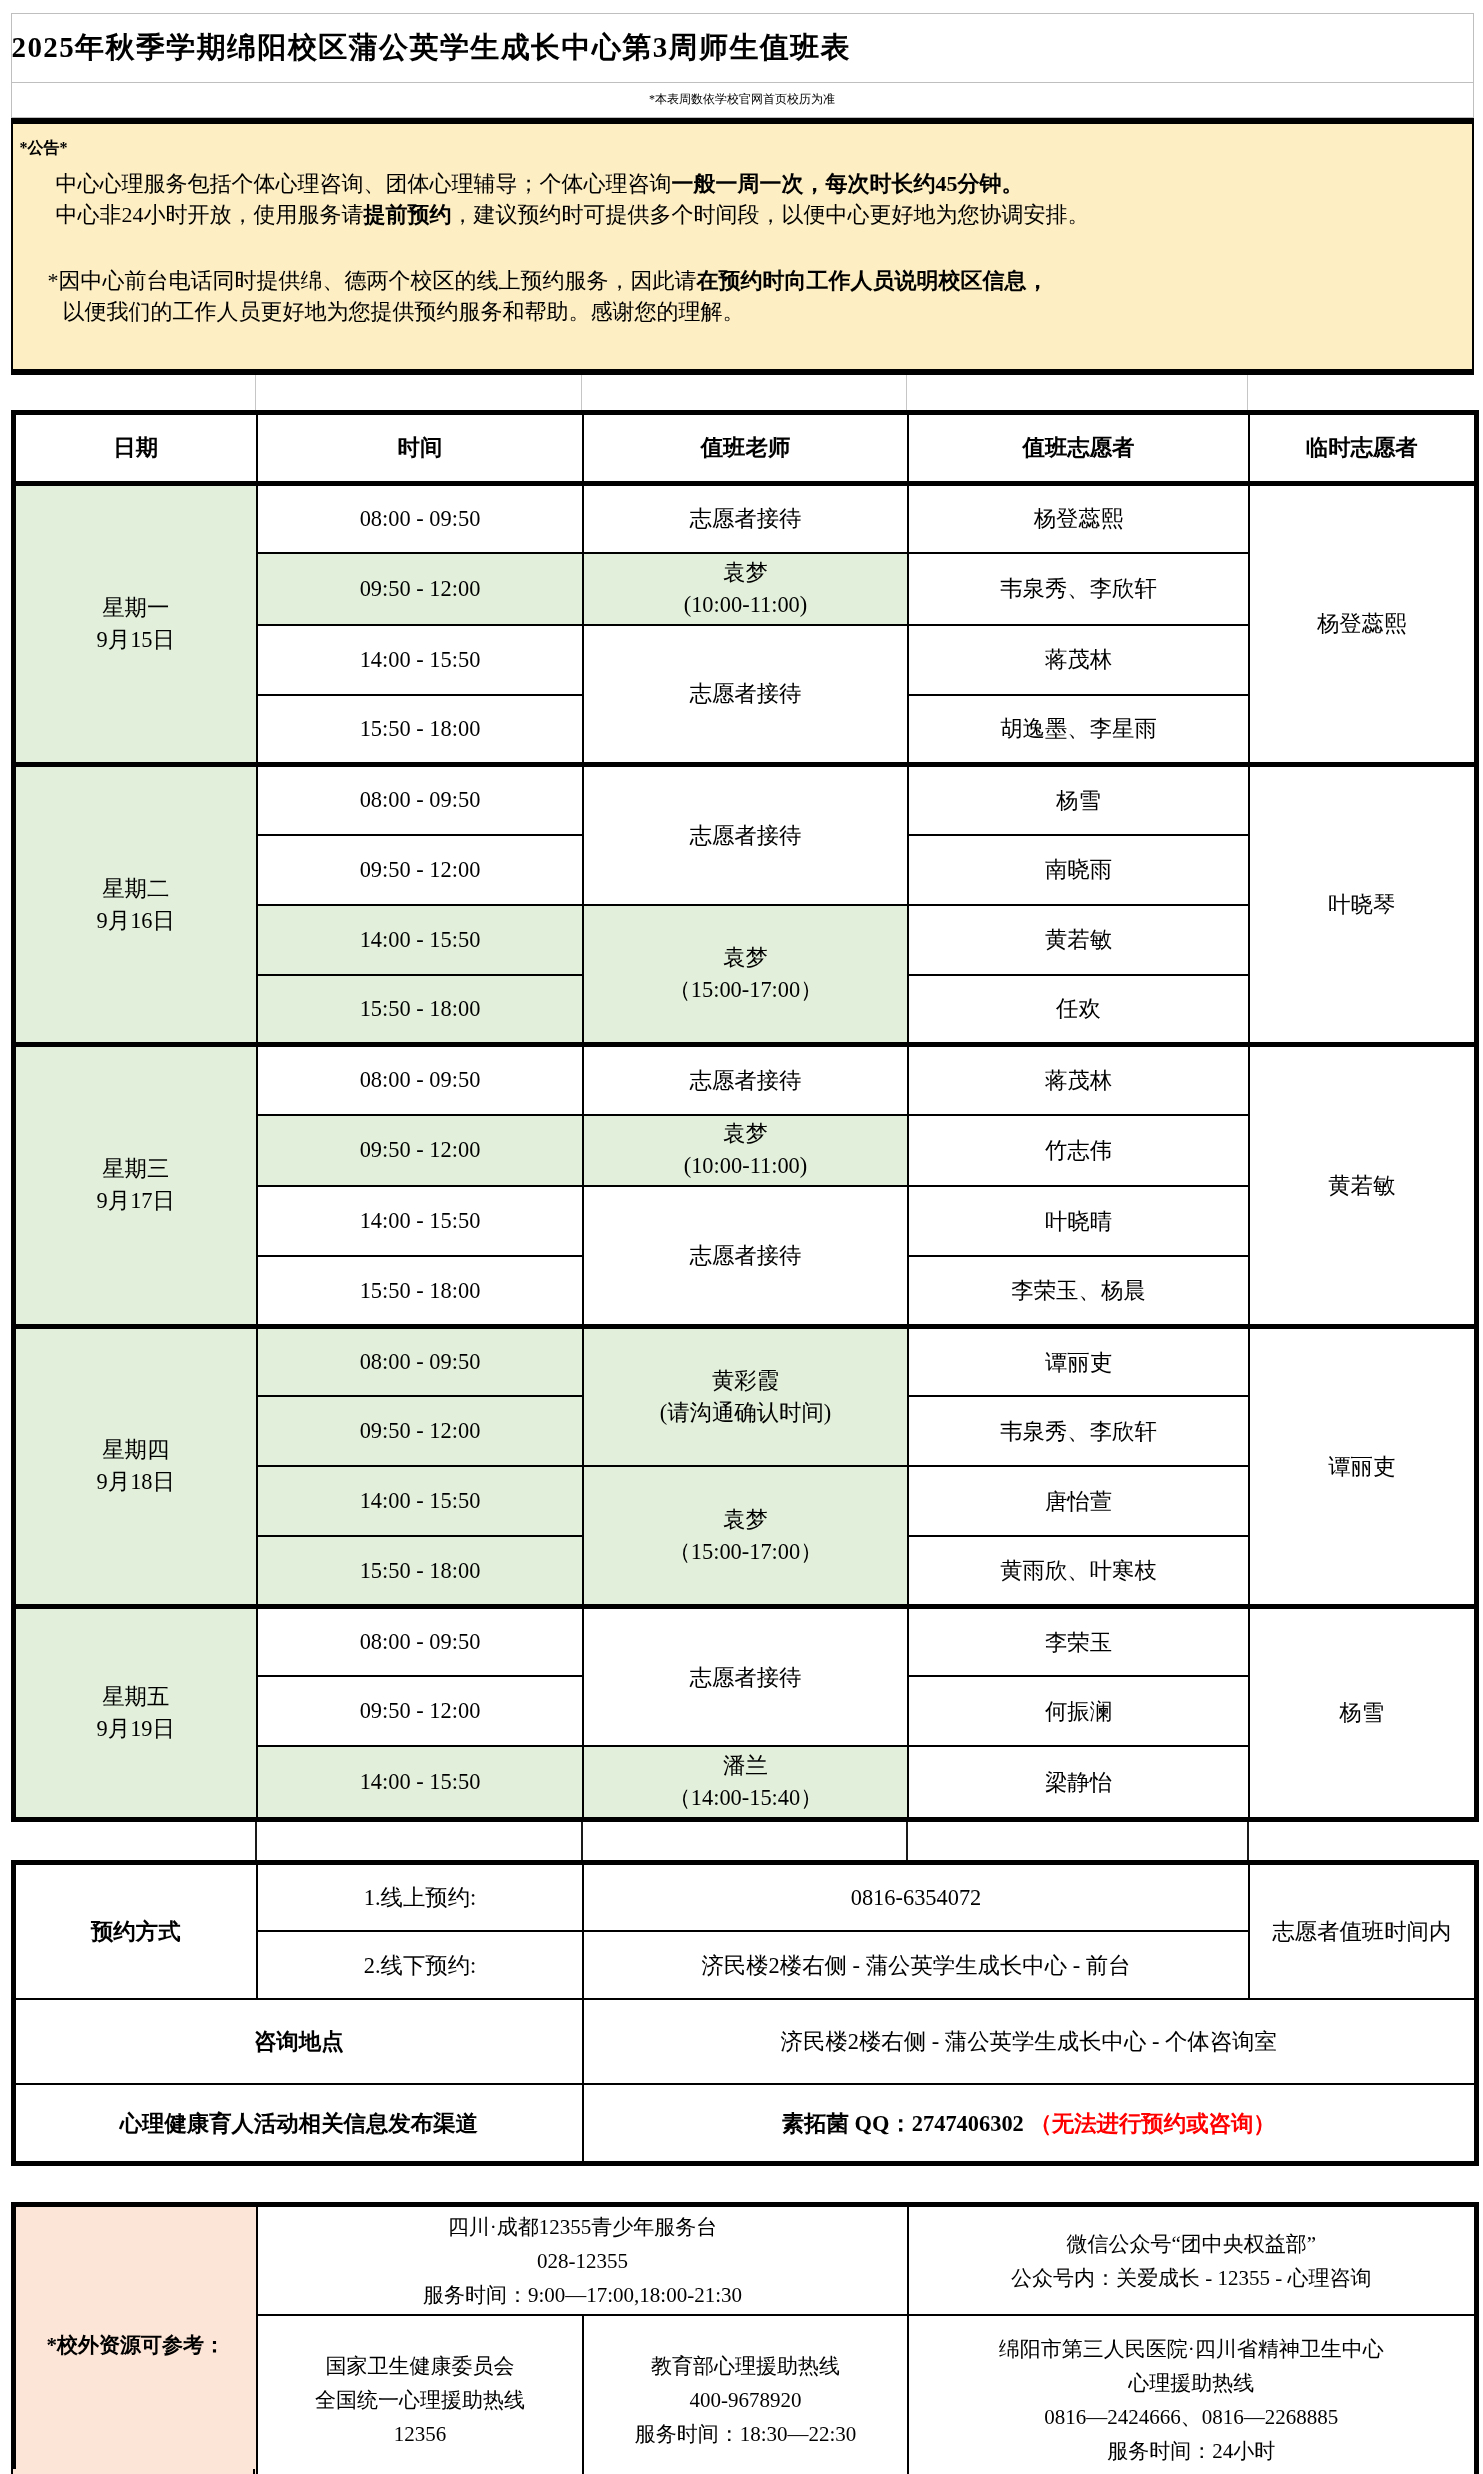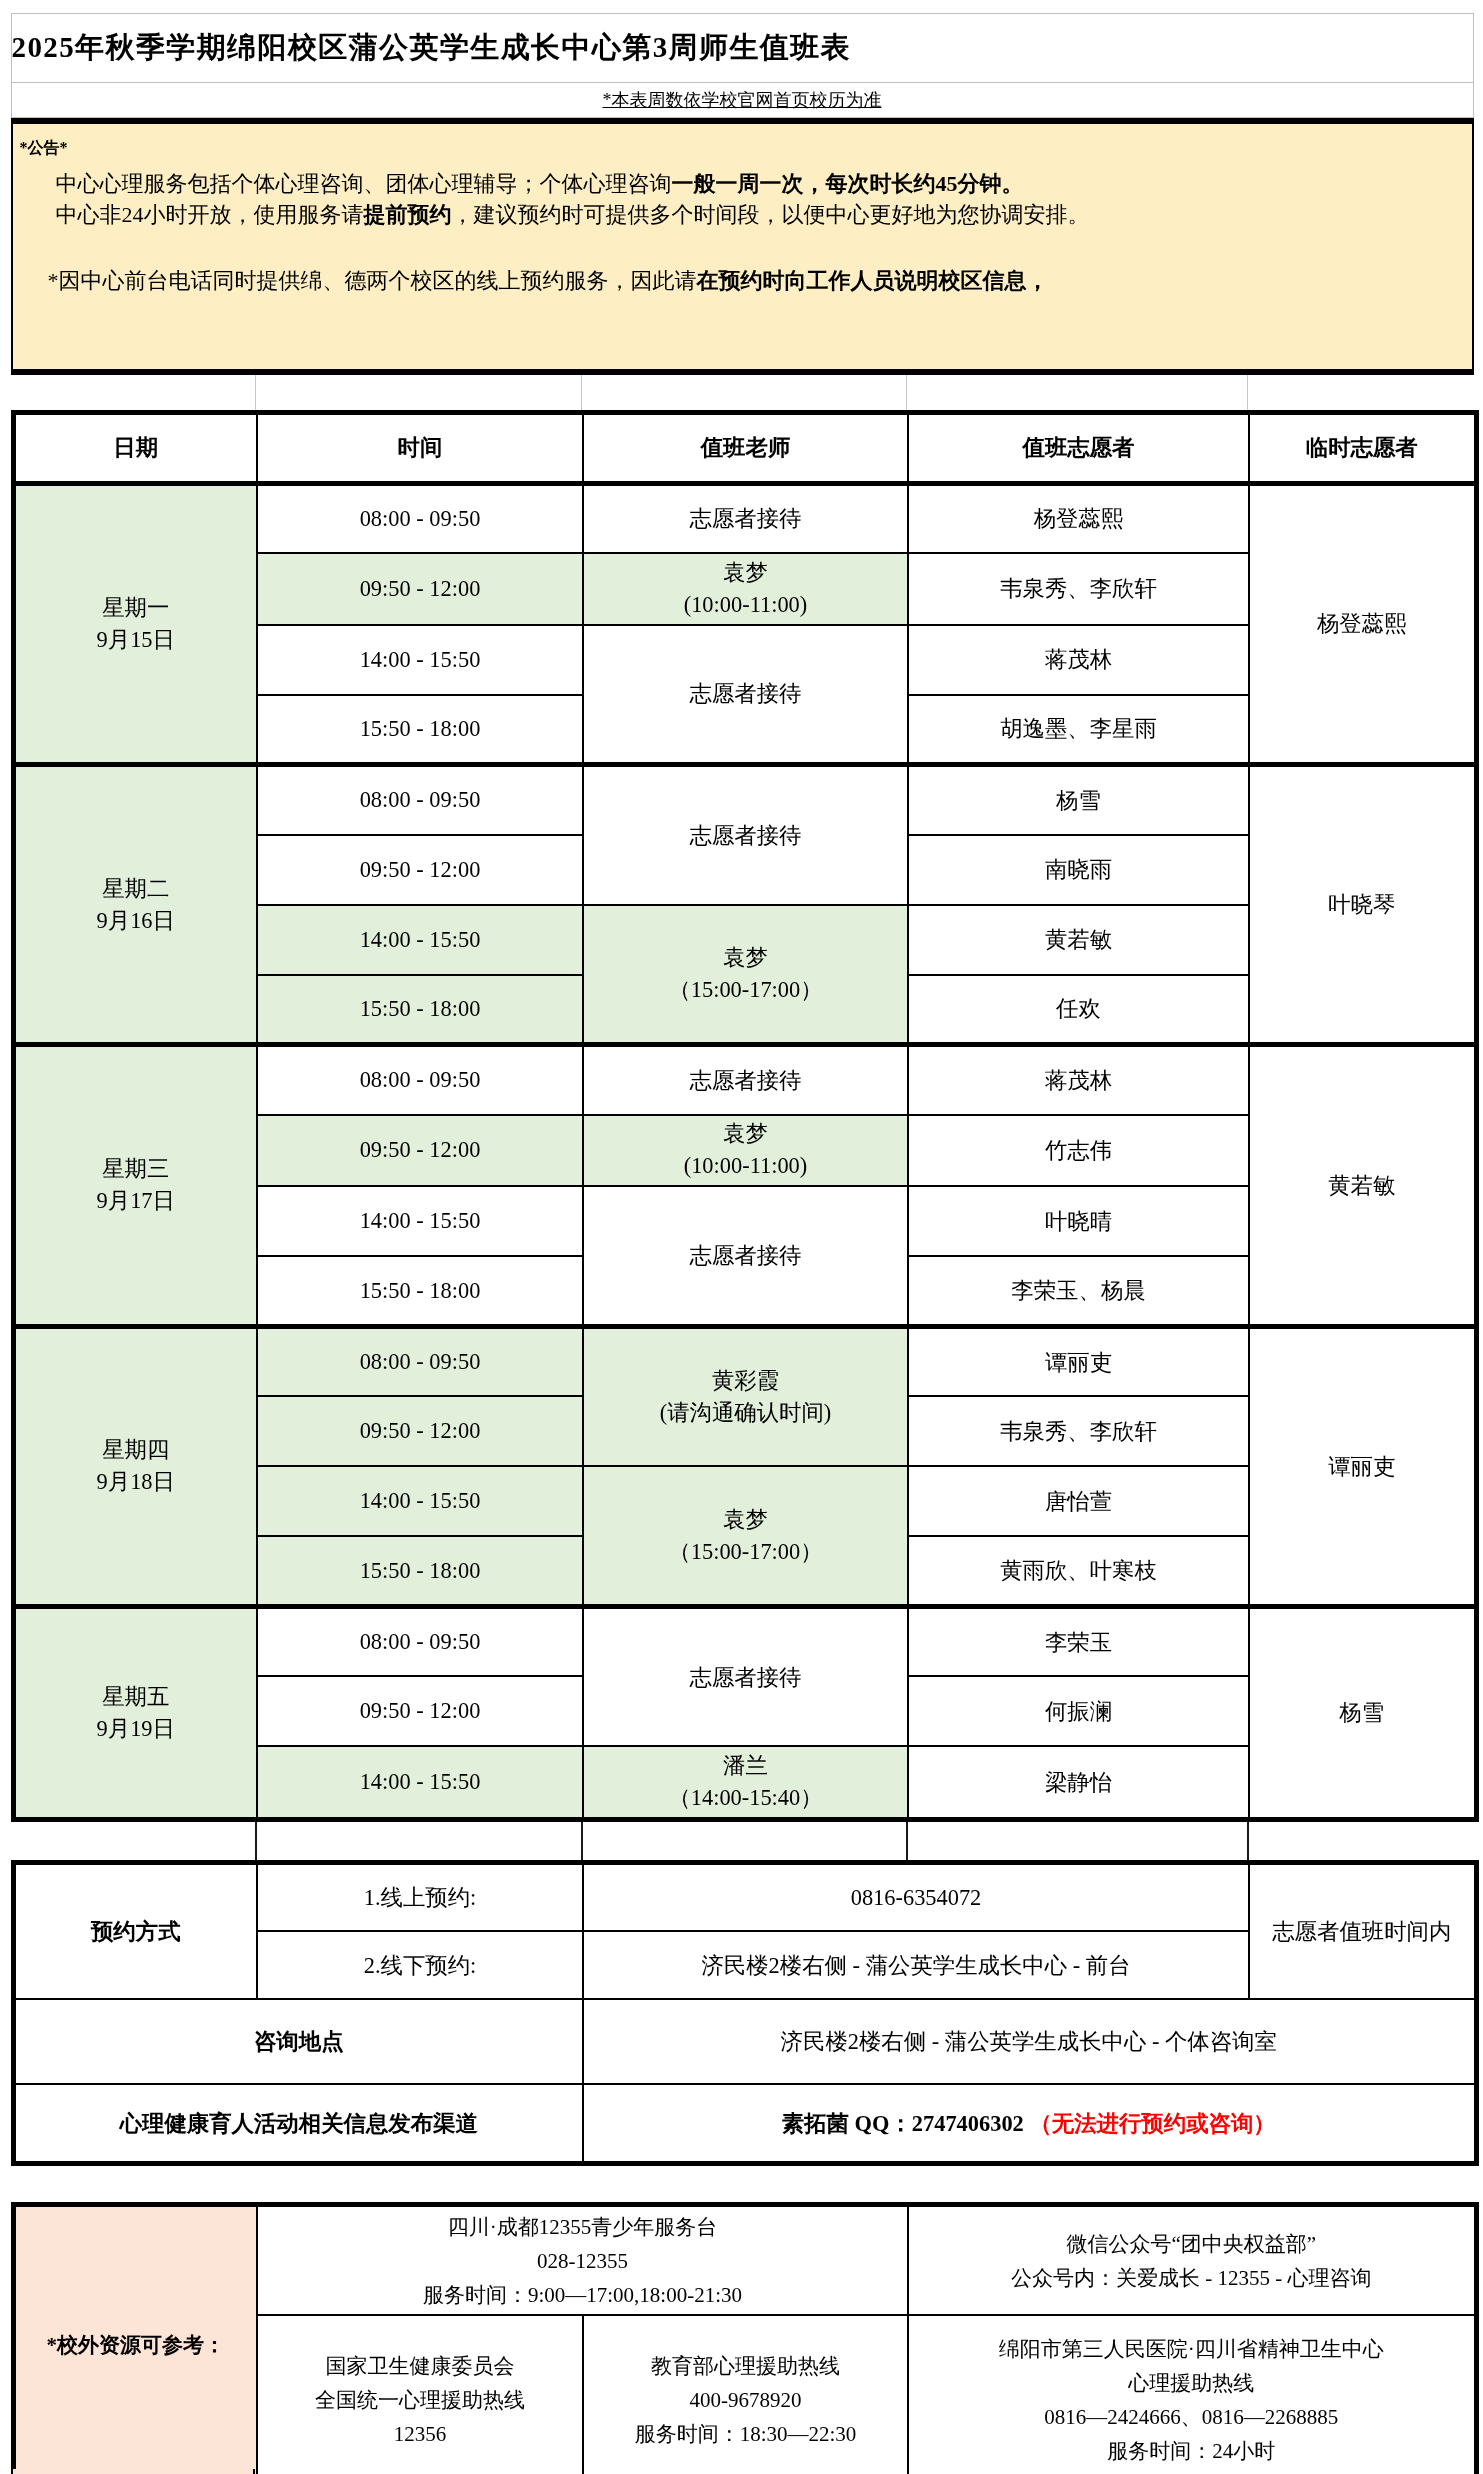--- a/index.html
+++ b/index.html
@@ -15,21 +15,21 @@
   
   .title-row {
     height:70px; border:1.4px solid #bfbfbf; background:#fff;
     display:flex; align-items:center; 
   }
   .title-row .t { font-size:29px; font-weight:bold; letter-spacing:1.4px; }
   .subtitle-row {
     height:35px; border:1.4px solid #bfbfbf; border-top:none;
     display:flex; align-items:center; justify-content:center;
   }
-  .subtitle-row .t { font-size:18px;text-decoration:underline; }
+  .subtitle-row .t { font-size:12px; }
 
   
   .notice {
     height:257px; background:#fdeec3;
     border:2.1px solid #000; border-top-width:6.3px; border-bottom-width:6.3px;
     padding:14px 17px 0 7px; font-size:22px; overflow:hidden;
   }
   .notice .head { font-weight:bold; font-size:16px; margin-bottom:9.8px; }
   .notice .ln { line-height:31px; padding-left:36px; }
   .notice .ln2 { padding-left:28px; }
@@ -87,20 +87,23 @@
     <div class="head">*公告*</div>
     <div class="ln">
       <span>中心心理服务包括个体心理咨询、团体心理辅导；个体心理咨询</span><span class="b">一般一周一次，每次时长约45分钟。</span>
     </div>
     <div class="ln">
       <span>中心非24小时开放，使用服务请</span><span class="b">提前预约</span><span>，建议预约时可提供多个时间段，以便中心更好地为您协调安排。</span>
     </div>
     <div class="sp"></div>
     <div class="ln ln2">
       <span>*因中心前台电话同时提供绵、德两个校区的线上预约服务，因此请</span><span class="b">在预约时向工作人员说明校区信息，</span>
+    </div>
+    <div class="ln ln3">
+      <span>以便我们的工作人员更好地为您提供预约服务和帮助。感谢您的理解。</span>
     </div>
   </div>
 
   <div class="gap" style="height:35px;">
     <div class="v" style="left:244px"></div>
     <div class="v" style="left:570px"></div>
     <div class="v" style="left:895px"></div>
     <div class="v" style="left:1236px"></div>
   </div>
 

